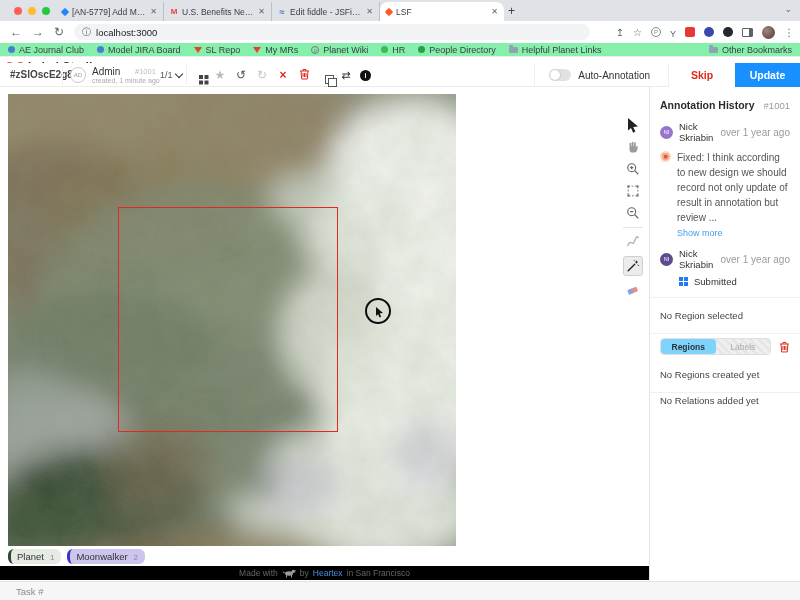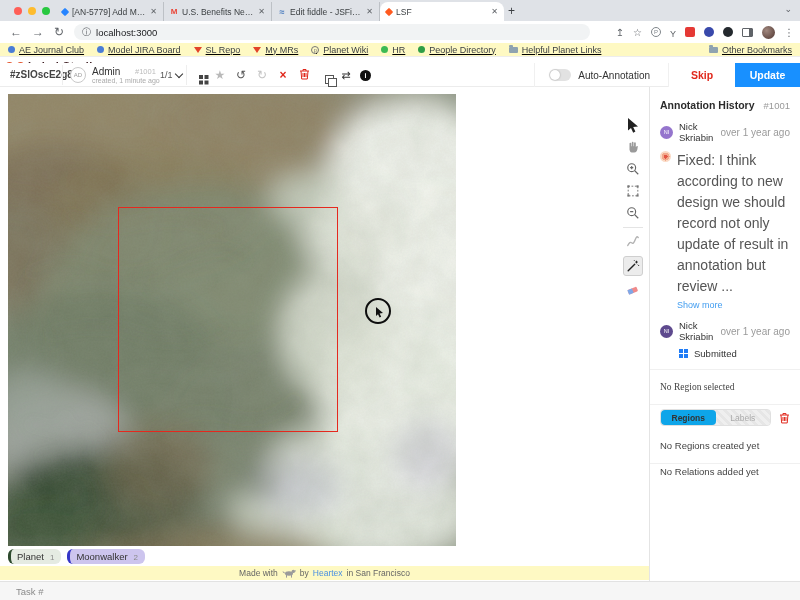--- a/index.html
+++ b/index.html
@@ -36,21 +36,21 @@
   .ext-p { width:10px; height:10px; border:1px solid #80868b; border-radius:50%; font-size:6px; color:#80868b; display:flex; align-items:center; justify-content:center; }
   .ext-y::before { content:"Y"; font-size:9px; color:#5f6368; }
   .ext-red { width:10px; height:10px; background:#e53935; border-radius:2px; }
   .ext-blue { width:10px; height:10px; background:#3949ab; border-radius:50%; }
   .ext-dark { width:10px; height:10px; background:#24292e; border-radius:50%; }
   .ext-panel { width:11px; height:9px; border:1px solid #5f6368; border-radius:1px; position:relative; }
   .ext-panel::after { content:""; position:absolute; right:0; top:0; width:3px; height:100%; background:#5f6368; }
   .profile-avatar { width:13px; height:13px; border-radius:50%; background:radial-gradient(circle at 35% 35%, #a1887f, #4e342e); }
 
   
-  .bookmarksbar { position:absolute; left:0; top:43px; width:800px; height:14px; background:#fef9c3; display:flex; align-items:center; padding:0 8px; gap:13px; border-bottom:1px solid #ededed;text-decoration:underline; }
+  .bookmarksbar { position:absolute; left:0; top:43px; width:800px; height:14px; background:#86efac; display:flex; align-items:center; padding:0 8px; gap:13px; border-bottom:1px solid #ededed; }
   .bm { display:flex; align-items:center; gap:4px; font-size:9px; color:#3c4043; white-space:nowrap; }
   .bm-blue { width:7px; height:7px; border-radius:50%; background:#4a7dd6; }
   .bm-gitlab { width:0; height:0; border-left:4px solid transparent; border-right:4px solid transparent; border-top:6px solid #e24329; }
   .bm-p { width:8px; height:8px; border:1px solid #777; border-radius:50%; font-size:5.5px; color:#777; display:flex; align-items:center; justify-content:center; }
   .bm-green1 { width:7px; height:7px; border-radius:50%; background:#3cba54; }
   .bm-green2 { width:7px; height:7px; border-radius:50%; background:#2e9e46; }
   .folder-ic { width:9px; height:6px; background:#8fa3b0; border-radius:1px; position:relative; }
   .folder-ic::before { content:""; position:absolute; left:0; top:-2px; width:4px; height:2px; background:#8fa3b0; border-radius:1px 1px 0 0; }
   .bm-right { margin-left:auto; display:flex; align-items:center; gap:4px; font-size:9px; color:#3c4043; }
 
@@ -108,48 +108,48 @@
   .pal-sep { width:20px; height:1px; background:#e4e4e4; }
 
   
   .labels-row { position:absolute; left:8px; top:462px; display:flex; gap:6px; }
   .chip { display:flex; align-items:baseline; gap:6px; padding:2px 7px 2px 6px; font-size:9.5px; color:#333; border-left:3px solid; border-radius:6px; }
   .chip .hot { font-size:8px; color:#8a8a8a; }
   .chip-planet { background:#e5ebe2; border-color:#2d4a2d; }
   .chip-moonwalker { background:#cdc5ee; border-color:#3636c8; }
 
   
-  .made-with { position:absolute; left:0; top:479px; width:649px; height:14px; display:flex; align-items:center; justify-content:center; gap:4px; font-size:8.5px; color:#666; background:#fef9c3; }
+  .made-with { position:absolute; left:0; top:479px; width:649px; height:14px; display:flex; align-items:center; justify-content:center; gap:4px; font-size:8.5px; color:#666; background:#000000; }
   .made-with a { color:#4a90e2; text-decoration:none; }
 
   
   .sidebar { position:absolute; left:649px; top:87px; width:151px; height:494px; background:#fff; border-left:1px solid #e4e4e4; font-size:10px; color:#444; }
   .sb-head { display:flex; justify-content:space-between; align-items:center; padding:12px 10px 8px 10px; }
   .sb-title { font-size:10.5px; font-weight:bold; color:#2b2b2b; }
   .sb-id { font-size:9.5px; color:#999; }
   .hist-entry { display:flex; align-items:center; gap:6px; padding:2px 10px; }
   .hist-avatar { width:13px; height:13px; border-radius:50%; color:#fff; font-size:5.5px; display:flex; align-items:center; justify-content:center; flex:0 0 auto; }
   .av1 { background:#9575cd; } .av2 { background:#5e4a8e; }
   .hist-name { font-size:9.5px; color:#333; flex:1; }
   .hist-time { font-size:10px; color:#9a9a9a; }
   .hist-comment { display:flex; gap:6px; padding:5px 10px 0 10px; }
   .comment-ic { width:11px; height:11px; border-radius:50%; flex:0 0 auto; margin-top:1px;
     background:radial-gradient(circle at 50% 50%, #e25544 0 2px, #f2a98c 2px 4px, #fad9c4 4px); }
-  .comment-text { font-size:14px; color:#555; line-height:1.5; }
+  .comment-text { font-size:10px; color:#555; line-height:1.5; }
   .show-more { padding:3px 10px 8px 27px; font-size:9px; color:#429df0; }
   .submitted-row { display:flex; align-items:center; gap:6px; padding:4px 10px 10px 29px; }
   .submit-ic { width:9px; height:9px; position:relative; flex:0 0 auto; }
   .submit-ic::before { content:""; position:absolute; width:3.6px; height:3.6px; background:#1f7cf6; box-shadow:5px 0 #1f7cf6, 0 5px #1f7cf6, 5px 5px #1f7cf6; }
   .submitted-label { font-size:9.5px; color:#333; }
   .sb-div { height:1px; background:#f0f0f0; margin:0 0; }
-  .no-region { padding:12px 10px; font-size:9.5px; color:#444;font-family:Liberation Serif, serif; }
+  .no-region { padding:12px 10px; font-size:9.5px; color:#444; }
   .seg-row { display:flex; align-items:center; gap:8px; padding:4px 10px 8px 10px; }
   .seg { display:flex; border:1px solid #e0e0e0; border-radius:4px; overflow:hidden; background:#f3f3f3; }
   .seg-btn { width:55px; height:15px; display:flex; align-items:center; justify-content:center; font-size:8.5px; }
-  .seg-active { background:#0ea5e9; color:#333; font-weight:bold; border-radius:4px; box-shadow:0 0 2px rgba(0,0,0,.15); }
+  .seg-active { background:#7dd3fc; color:#333; font-weight:bold; border-radius:4px; box-shadow:0 0 2px rgba(0,0,0,.15); }
   .seg-disabled { color:#aaa; background:repeating-linear-gradient(45deg,#efefef 0 3px,#e6e6e6 3px 6px); }
   .no-regions { padding:6px 10px 12px 10px; font-size:9.5px; color:#444; }
   .relations-title { padding:12px 10px 6px 10px; font-size:10.5px; font-weight:bold; color:#2b2b2b; }
   .no-relations { padding:2px 10px; font-size:9.5px; color:#444; }
 
   
   .taskbar { position:absolute; left:0; top:581px; width:800px; height:19px; background:#f6f6f6; border-top:1px solid #e2e2e2; display:flex; align-items:center; }
   .task-label { margin-left:16px; font-size:9.5px; color:#8a8a8a; }
 </style>
 </head>

